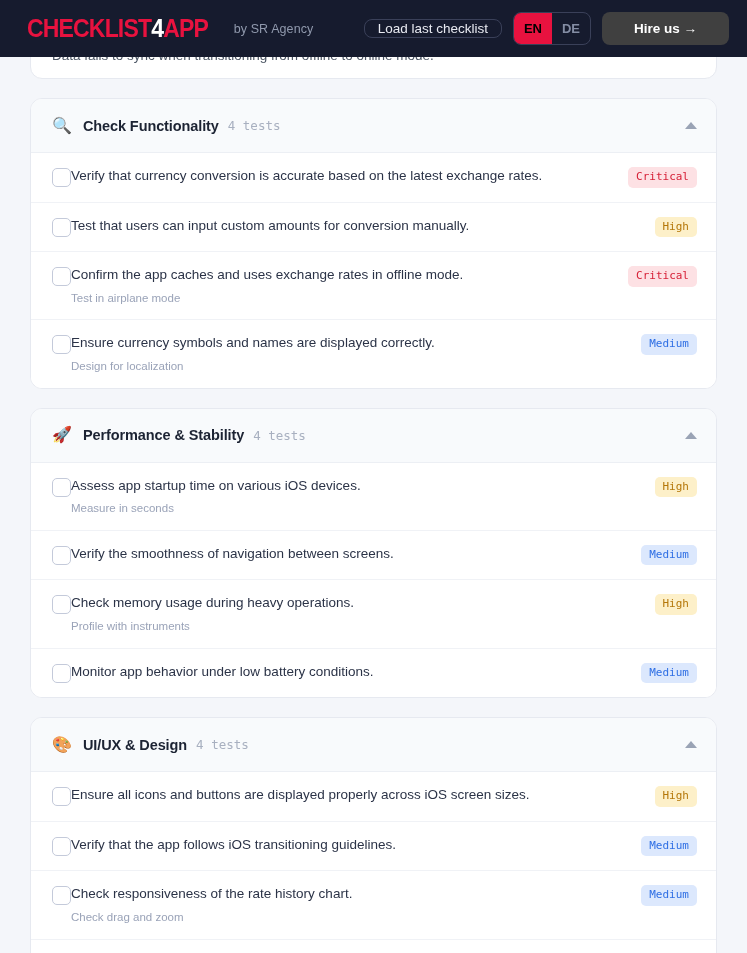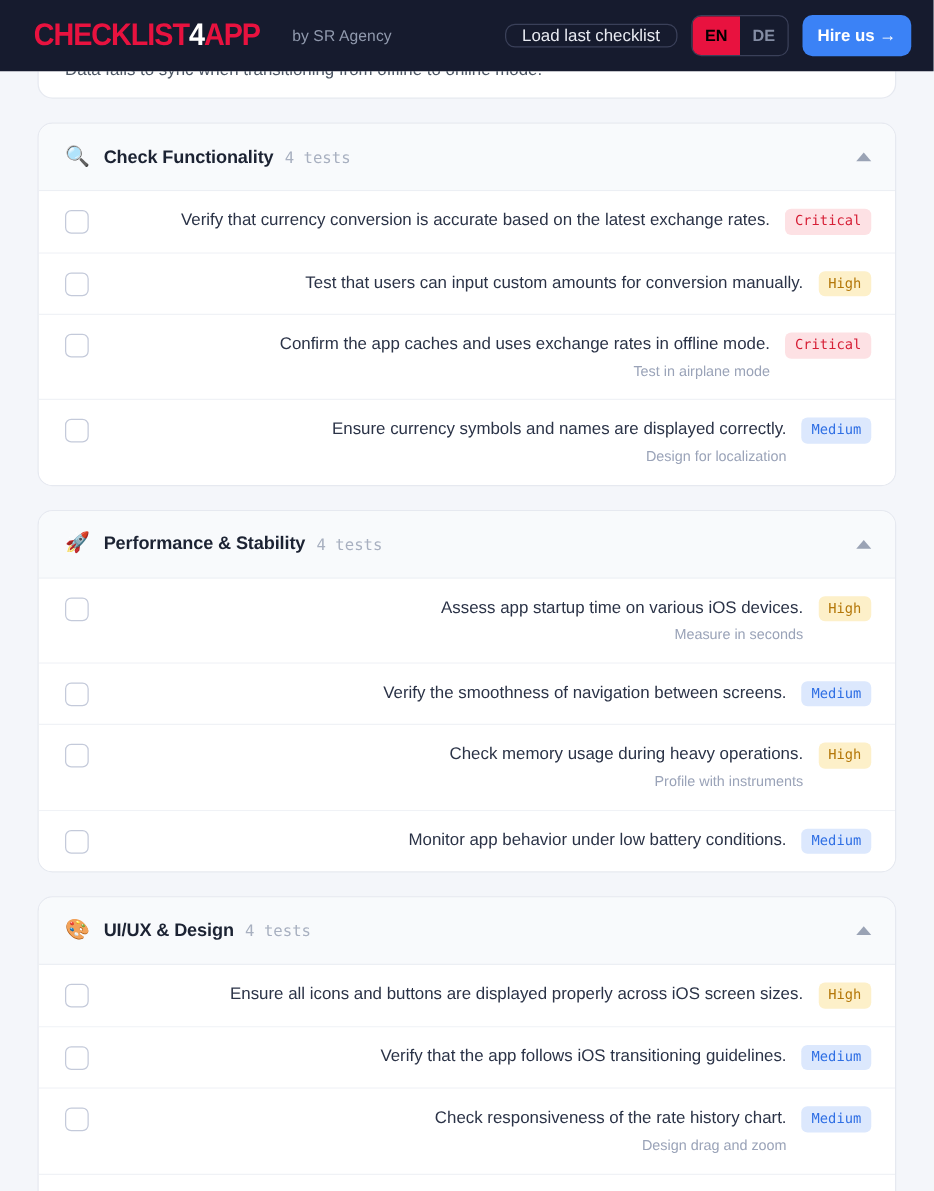--- a/index.html
+++ b/index.html
@@ -98,24 +98,24 @@
     font-family: "Liberation Sans", sans-serif;
     height: 100%;
   }
   .lang-opt.active {
     background: #e8123f;
     color: #000000;
   }
 
   .btn-cta {
     height: 33px;
-    padding: 0 12px;
+    padding: 0 32px;
     border: 0;
     border-radius: 8px;
-    background: #3b82f6;
+    background: #404040;
     color: #ffffff;
     font-size: 13.5px;
     font-weight: bold;
     font-family: "Liberation Sans", sans-serif;
     display: flex;
     align-items: center;
     gap: 6px;
     cursor: pointer;
     white-space: nowrap;
   }
@@ -206,25 +206,23 @@
     height: 19px;
     border: 1.6px solid #c4cada;
     border-radius: 5px;
     background: #ffffff;
     flex: 0 0 auto;
     margin-top: 1px;
     cursor: pointer;
   }
 
   .test-text {
-    margin-left: 18px;
     flex: 1 1 auto;
     min-width: 0;
     padding-right: 12px;
-    text-align: right;
   }
 
   .test-title {
     font-size: 13.5px;
     color: #2b3347;
     line-height: 1.35;
   }
 
   .test-note {
     font-size: 11.5px;
@@ -369,21 +367,21 @@
           <span class="checkbox"></span>
           <div class="test-text">
             <div class="test-title">Verify that the app follows iOS transitioning guidelines.</div>
           </div>
           <span class="badge badge-medium">Medium</span>
         </div>
         <div class="test-row">
           <span class="checkbox"></span>
           <div class="test-text">
             <div class="test-title">Check responsiveness of the rate history chart.</div>
-            <div class="test-note">Design drag and zoom</div>
+            <div class="test-note">Check drag and zoom</div>
           </div>
           <span class="badge badge-medium">Medium</span>
         </div>
         <div class="test-row"></div>
       </div>
     </div>
 
 </div>
 
 </body></html>

